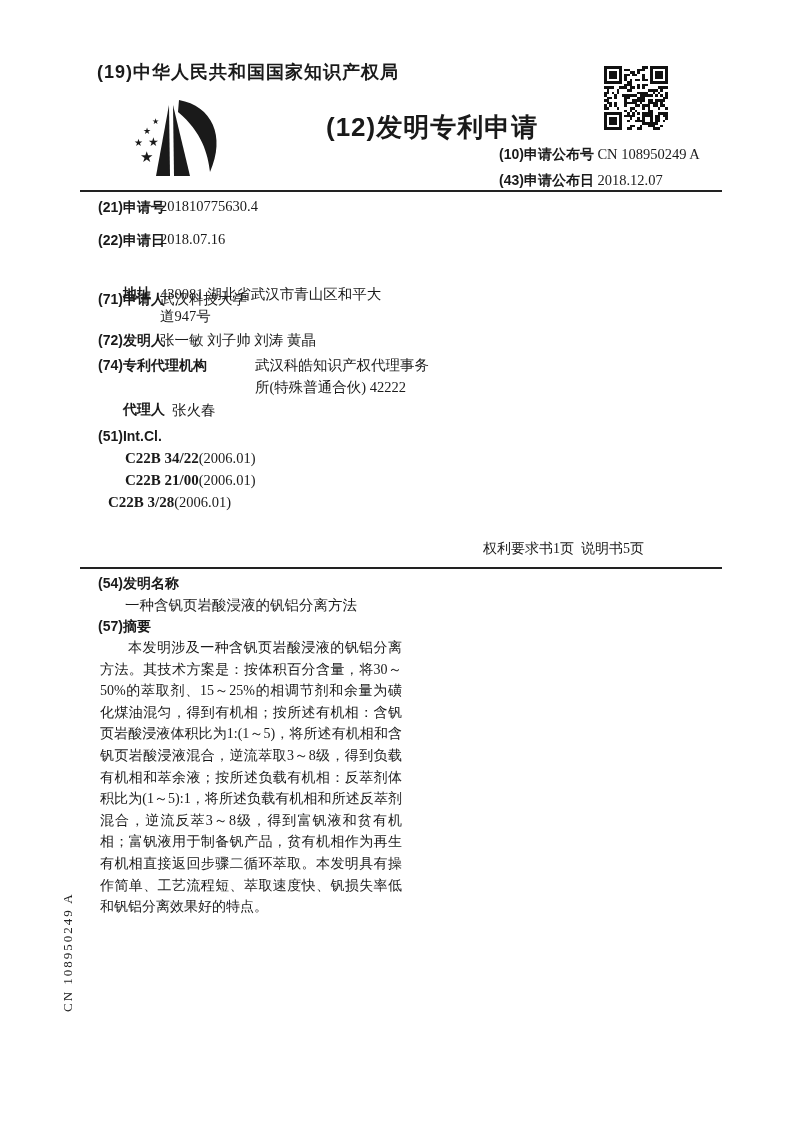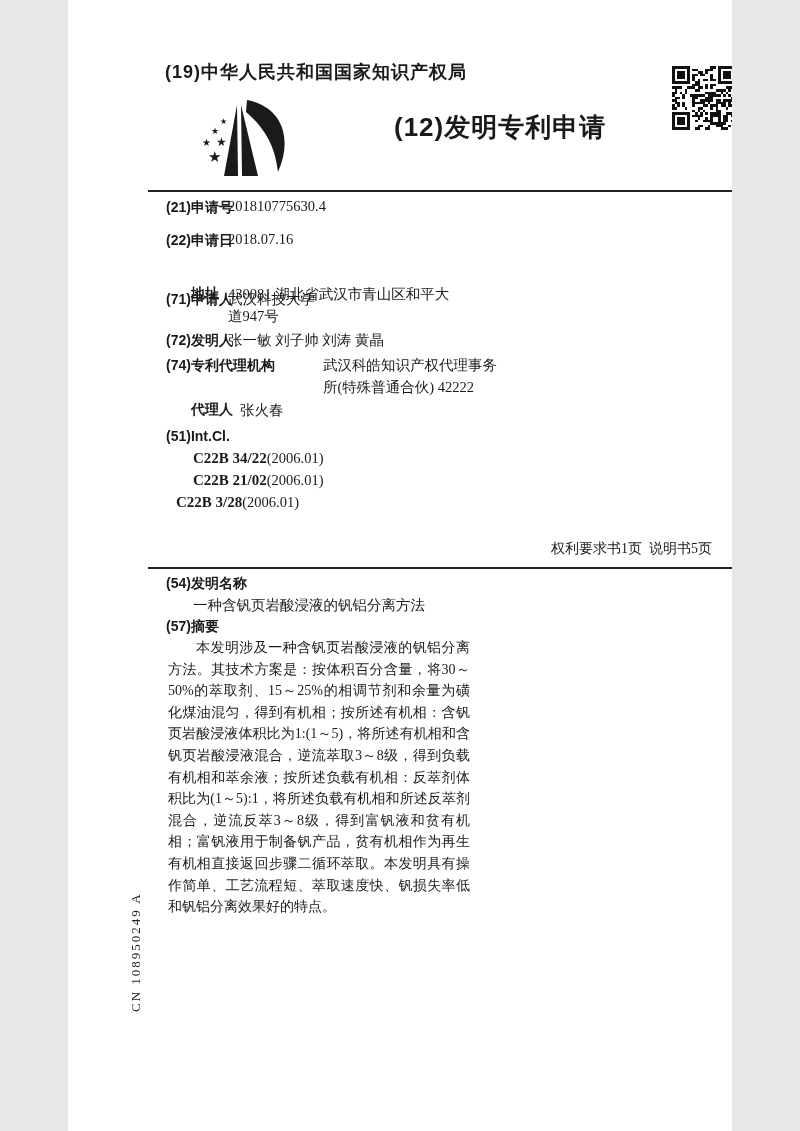--- a/index.html
+++ b/index.html
@@ -1,18 +1,18 @@
 <!DOCTYPE html>
 <html><head>
 <meta charset="utf-8">
 <style>
   html,body{margin:0;padding:0;background:#e8e8e8;}
   .page{
     position:relative;
-    width:664px;height:1131px;
+    width:800px;height:1131px;
     background:#ffffff;
     font-family:"Liberation Serif","DejaVu Serif",serif;
     color:#1a1a1a;
     overflow:hidden;
     margin:0 auto;
   }
   .office{
     position:absolute;left:97px;top:60px;
     font-family:"Liberation Sans","DejaVu Sans",sans-serif;
     font-weight:bold;font-size:18px;letter-spacing:1px;
@@ -294,20 +294,30 @@
     <path d="M57,4 C90,10 104,40 88,76 C86,58 80,36 56,16 Z" fill="#1a1a1a"></path>
     <text x="30" y="28" font-size="8" fill="#1a1a1a">★</text>
     <text x="21" y="38" font-size="9" fill="#1a1a1a">★</text>
     <text x="12" y="50" font-size="10" fill="#1a1a1a">★</text>
     <text x="26" y="50" font-size="12" fill="#1a1a1a">★</text>
     <text x="18" y="66" font-size="15" fill="#1a1a1a">★</text>
   </svg>
 
   <div class="doc-type">(12)发明专利申请</div>
 
+  <div class="pub-block">
+    <div class="pub-row">
+      <span class="lbl">(10)申请公布号</span>
+      <span class="val">CN 108950249 A</span>
+    </div>
+    <div class="pub-row">
+      <span class="lbl">(43)申请公布日</span>
+      <span class="val">2018.12.07</span>
+    </div>
+  </div>
 
   <div class="hr hr1"></div>
 
   <div class="biblio">
     <div class="row" style="top:0;">
       <span class="lbl">(21)申请号</span>
       <span class="v val">201810775630.4</span>
     </div>
     <div class="row" style="top:33px;">
       <span class="lbl">(22)申请日</span>
@@ -339,21 +349,21 @@
       <span class="lbl lbl-in">代理人</span>
       <span class="v3 val" style="left:74px;">张火春</span>
     </div>
     <div class="row" style="top:229px;">
       <span class="lbl">(51)Int.Cl.</span>
     </div>
     <div class="row" style="top:251px;left:27px;">
       <span class="itcode">C22B 34/22</span><span class="val ityear">(2006.01)</span>
     </div>
     <div class="row" style="top:273px;left:27px;">
-      <span class="itcode">C22B 21/02</span><span class="val ityear">(2006.01)</span>
+      <span class="itcode">C22B 21/00</span><span class="val ityear">(2006.01)</span>
     </div>
     <div class="row" style="top:295px;left:10px;">
       <span class="itcode">C22B 3/28</span><span class="val ityear">(2006.01)</span>
     </div>
   </div>
 
   <div class="pages-info val">权利要求书1页  说明书5页</div>
 
   <div class="hr hr2"></div>
 

